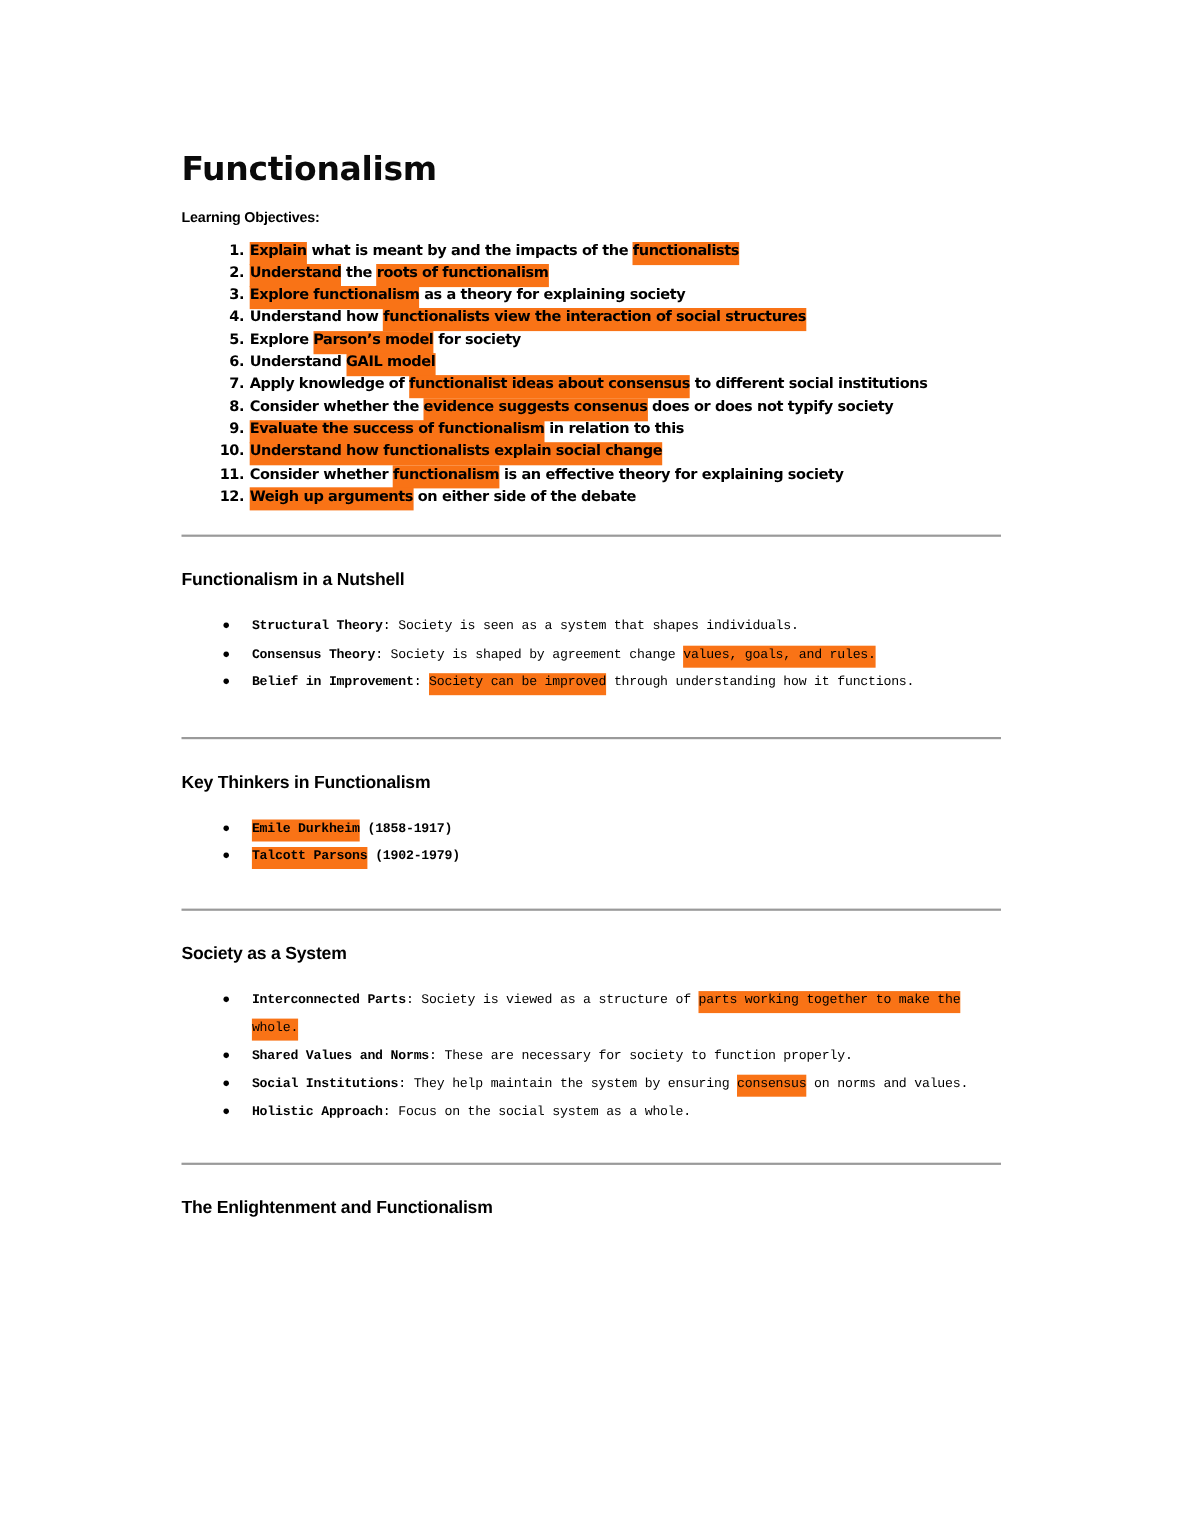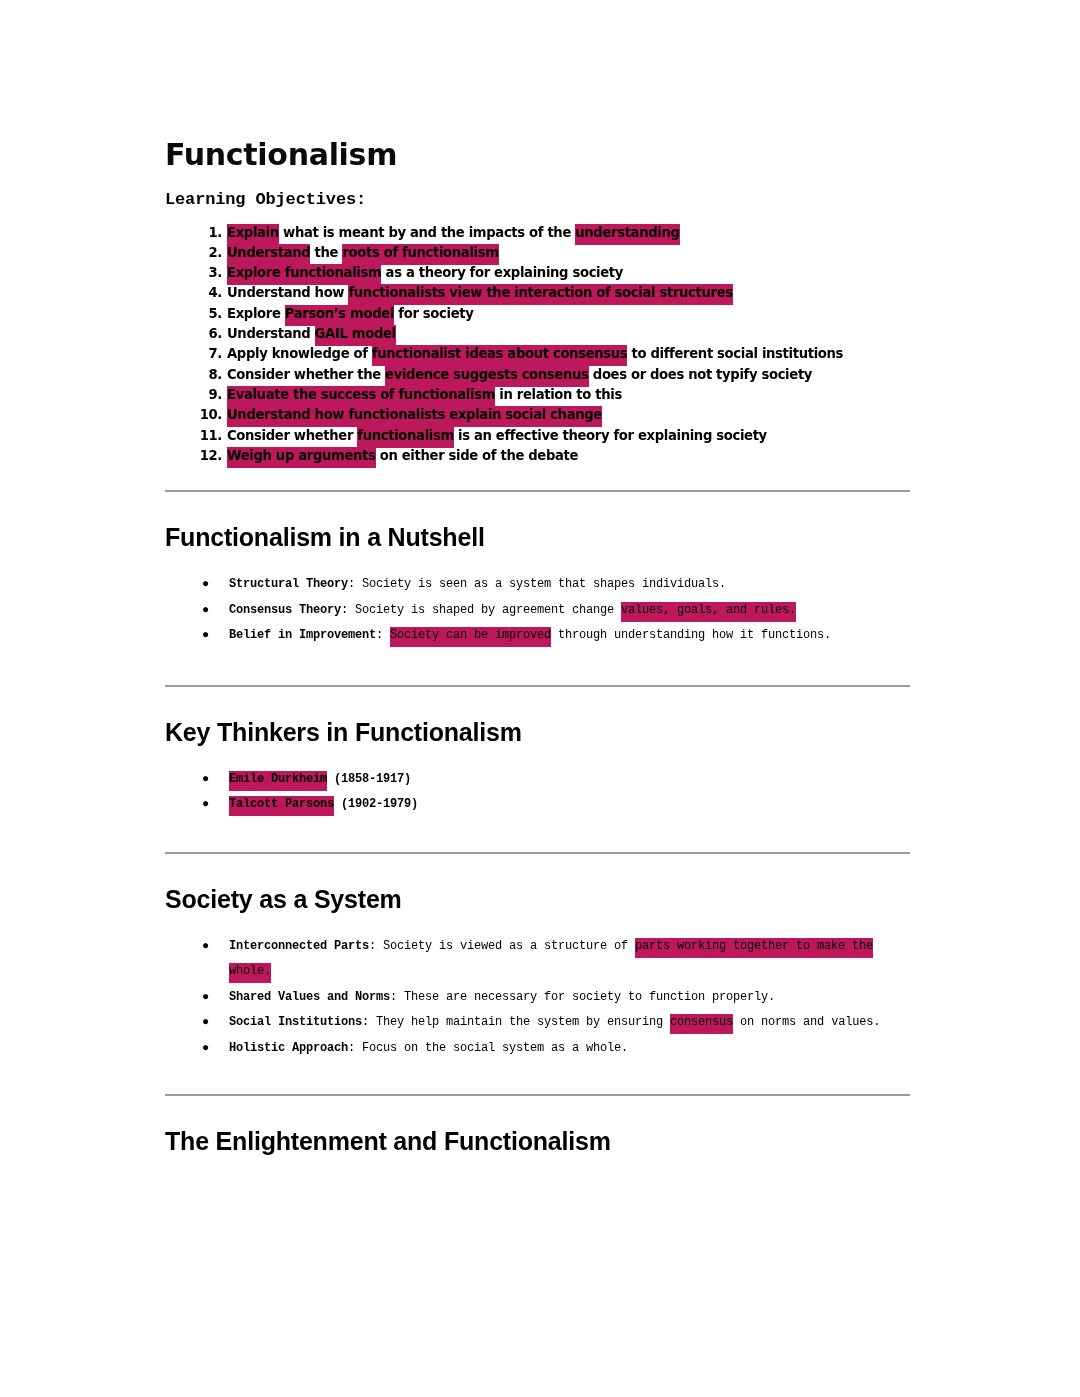--- a/index.html
+++ b/index.html
@@ -32,22 +32,22 @@
     font-size: 30px;
     font-weight: 700;
     letter-spacing: -0.3px;
     line-height: 1.12;
     margin: 0 0 18px 0;
     color: #0a0a0a;
   }
 
   
   .lo-label {
-    font-family: Liberation Mono, monospace;
-    font-size: 17px;
+    font-family: Liberation Sans, sans-serif;
+    font-size: 13px;
     font-weight: 700;
     margin: 0 0 14px 0;
     letter-spacing: -0.15px;
   }
 
   ol.lo-list {
     margin: 0;
     padding: 0 0 0 62px;
     list-style: none;
     counter-reset: loitem;
@@ -80,21 +80,21 @@
     width: 745px;
   }
   .rule-1 { margin-top: 24px; }
   .rule-2 { margin-top: 36px; }
   .rule-3 { margin-top: 34px; }
   .rule-4 { margin-top: 33px; }
 
   
   .section-heading {
     font-family: "Liberation Sans", sans-serif;
-    font-size: 25px;
+    font-size: 16px;
     font-weight: 700;
     letter-spacing: -0.2px;
     margin: 31px 0 0 0;
     color: #000000;
   }
 
   
   ul.body-list {
     margin: 20px 0 0 0;
     padding: 0 0 0 64px;
@@ -128,37 +128,37 @@
     font-family: "Liberation Sans", sans-serif;
     font-size: 16.4px;
     line-height: 26px;
     letter-spacing: -0.2px;
     margin: 26px 0 0 0;
     max-width: 748px;
   }
 
   
   mark.hl {
-    background-color: #be185d;
+    background-color: #f97316;
     color: inherit;
     padding: 1px 0 5px 0;
     border-radius: 0;
   }
 </style>
 </head>
 <body>
 
 <div class="page">
 
   <h1 class="doc-title">Functionalism</h1>
 
   <div class="lo-label">Learning Objectives:</div>
 
   <ol class="lo-list" id="lo-list">
-      <li><mark class="hl">Explain</mark><span> what is meant by and the impacts of the </span><mark class="hl">understanding</mark></li>
+      <li><mark class="hl">Explain</mark><span> what is meant by and the impacts of the </span><mark class="hl">functionalists</mark></li>
       <li><mark class="hl">Understand</mark><span> the </span><mark class="hl">roots of functionalism</mark></li>
       <li><mark class="hl">Explore functionalism</mark><span> as a theory for explaining society</span></li>
       <li><span>Understand how </span><mark class="hl">functionalists view the interaction of social structures</mark></li>
       <li><span>Explore </span><mark class="hl">Parson’s model</mark><span> for society</span></li>
       <li><span>Understand </span><mark class="hl">GAIL model</mark></li>
       <li><span>Apply knowledge of </span><mark class="hl">functionalist ideas about consensus</mark><span> to different social institutions</span></li>
       <li><span>Consider whether the </span><mark class="hl">evidence suggests consenus</mark><span> does or does not typify society</span></li>
       <li><mark class="hl">Evaluate the success of functionalism</mark><span> in relation to this</span></li>
       <li><mark class="hl">Understand how functionalists explain social change</mark></li>
       <li><span>Consider whether </span><mark class="hl">functionalism</mark><span> is an effective theory for explaining society</span></li>

